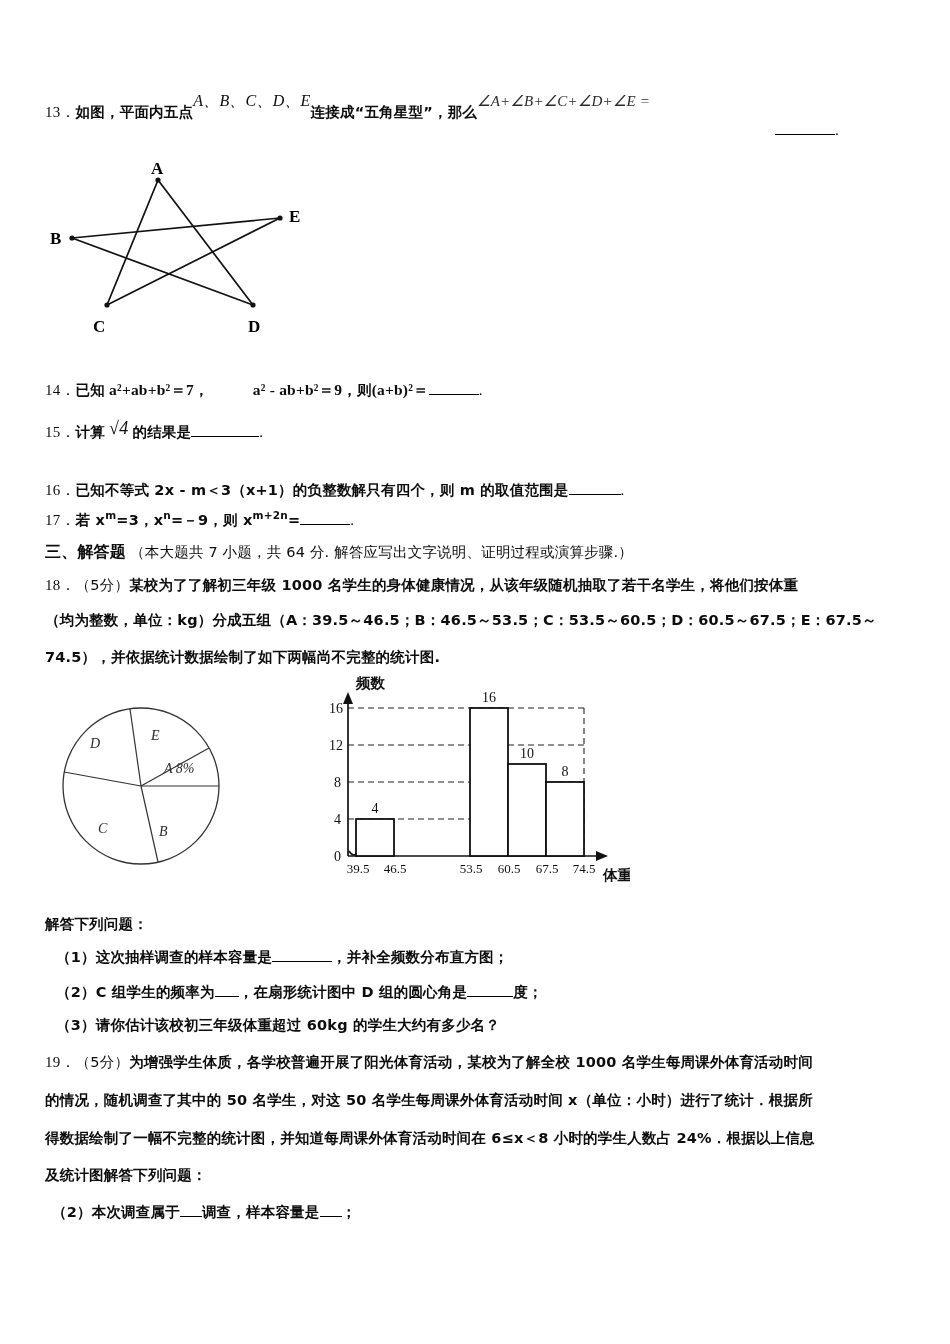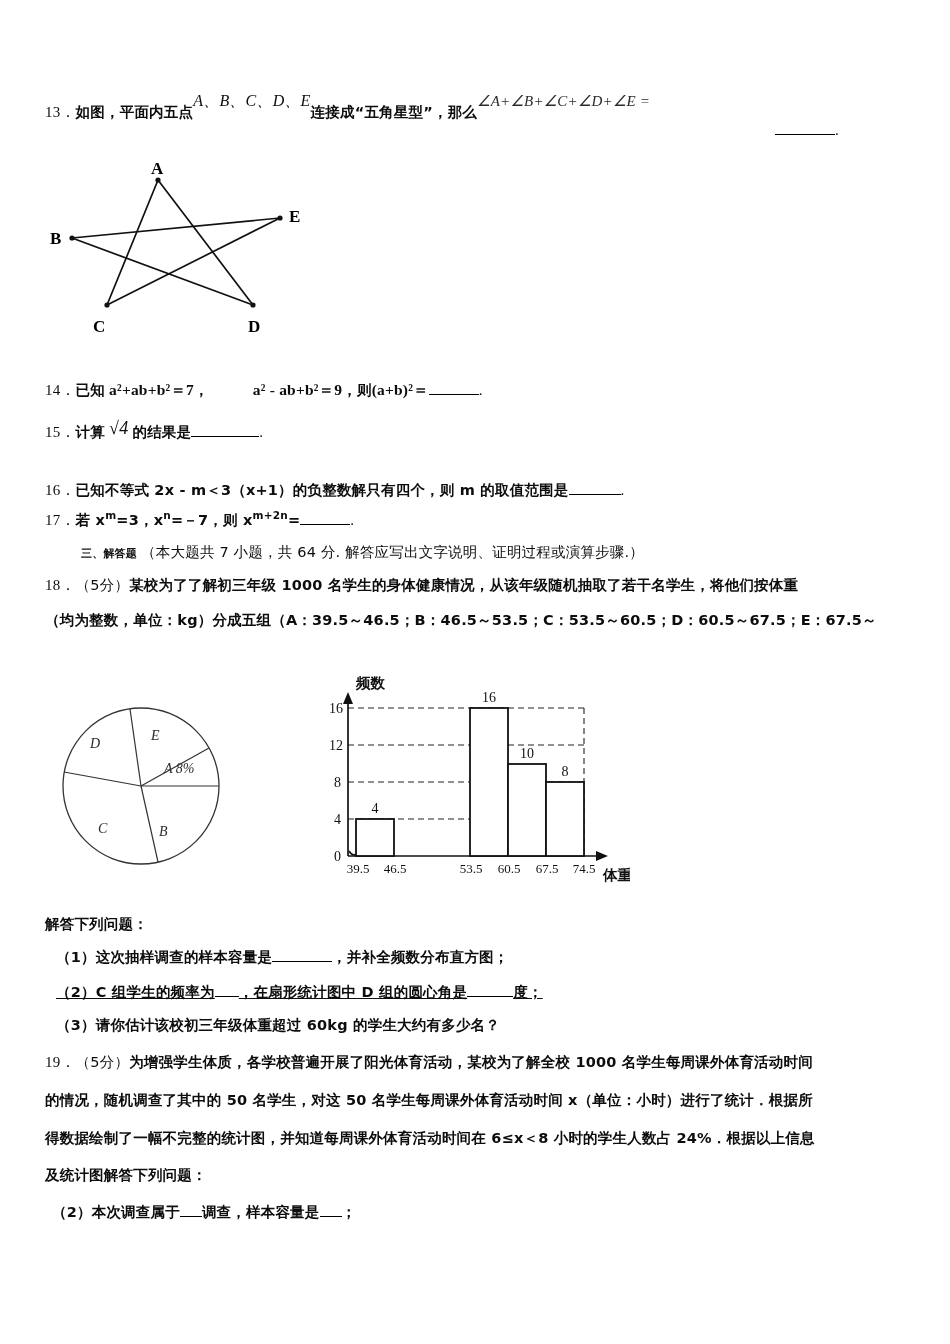--- a/index.html
+++ b/index.html
@@ -153,33 +153,36 @@
     <span class="qnum">15．</span><span class="cn">计算</span>
     <span style="font-family:'Liberation Serif',serif;font-size:18px;font-style:italic;position:relative;top:-3px;">√4</span>
     <span class="cn">的结果是</span><span class="blank" style="width:68px;height:1em;"></span><span class="qnum">.</span>
   </div>
 
   <div class="qline" style="top:478px; left:45px;">
     <span class="qnum">16．</span><span class="cn">已知不等式 2x - m＜3（x+1）的负整数解只有四个，则 m 的取值范围是</span><span class="blank" style="width:52px;height:1em;"></span><span class="qnum">.</span>
   </div>
 
   <div class="qline" style="top:508px; left:45px;">
-    <span class="qnum">17．</span><span class="cn">若 x</span><span class="cn sup">m</span><span class="cn">=3，x</span><span class="cn sup">n</span><span class="cn">=－7，则 x</span><span class="cn sup">m+2n</span><span class="cn">=</span><span class="blank" style="width:50px;height:1em;"></span><span class="qnum">.</span>
+    <span class="qnum">17．</span><span class="cn">若 x</span><span class="cn sup">m</span><span class="cn">=3，x</span><span class="cn sup">n</span><span class="cn">=－9，则 x</span><span class="cn sup">m+2n</span><span class="cn">=</span><span class="blank" style="width:50px;height:1em;"></span><span class="qnum">.</span>
   </div>
 
   <div class="qline" style="top:540px; left:45px;">
-    <span class="cn" style="font-size:11px;margin-left:36px;">三、解答题</span>
+    <span class="cn" style="font-size:16px;">三、解答题</span>
     <span class="cn-norm">（本大题共 7 小题，共 64 分. 解答应写出文字说明、证明过程或演算步骤.）</span>
   </div>
 
   <div class="qline" style="top:573px; left:45px;">
     <span class="qnum">18．</span><span class="cn-norm">（5分）</span><span class="cn">某校为了了解初三年级 1000 名学生的身体健康情况，从该年级随机抽取了若干名学生，将他们按体重</span>
   </div>
   <div class="qline" style="top:608px; left:45px;">
     <span class="cn">（均为整数，单位：kg）分成五组（A：39.5～46.5；B：46.5～53.5；C：53.5～60.5；D：60.5～67.5；E：67.5～</span>
+  </div>
+  <div class="qline" style="top:645px; left:45px;">
+    <span class="cn">74.5），并依据统计数据绘制了如下两幅尚不完整的统计图.</span>
   </div>
 
   <svg id="pie-figure" viewBox="0 0 190 185">
     <circle cx="95" cy="93" r="78" fill="#ffffff" stroke="#333" stroke-width="1.3"></circle>
 
     <g stroke="#333" stroke-width="1.2">
 
       <line x1="95" y1="93" x2="173" y2="93"></line>
 
       <line x1="95" y1="93" x2="163" y2="55"></line>
@@ -254,21 +257,21 @@
 
     <text x="303" y="212" font-size="14.5" fill="#111" font-family="DejaVu Sans, Liberation Sans, sans-serif" font-weight="700">体重 <tspan font-style="italic" font-family="Liberation Serif, serif">/kg</tspan></text>
   </svg>
 
   <div class="qline" style="top:912px; left:45px;">
     <span class="cn">解答下列问题：</span>
   </div>
   <div class="qline" style="top:945px; left:56px;">
     <span class="cn">（1）这次抽样调查的样本容量是</span><span class="blank" style="width:60px;height:1em;"></span><span class="cn">，并补全频数分布直方图；</span>
   </div>
-  <div class="qline" style="top:980px; left:56px;text-decoration:underline;">
+  <div class="qline" style="top:980px; left:56px;">
     <span class="cn">（2）C 组学生的频率为</span><span class="blank" style="width:24px;height:1em;"></span><span class="cn">，在扇形统计图中 D 组的圆心角是</span><span class="blank" style="width:46px;height:1em;"></span><span class="cn">度；</span>
   </div>
   <div class="qline" style="top:1013px; left:56px;">
     <span class="cn">（3）请你估计该校初三年级体重超过 60kg 的学生大约有多少名？</span>
   </div>
 
   <div class="qline" style="top:1050px; left:45px;">
     <span class="qnum">19．</span><span class="cn-norm">（5分）</span><span class="cn">为增强学生体质，各学校普遍开展了阳光体育活动，某校为了解全校 1000 名学生每周课外体育活动时间</span>
   </div>
   <div class="qline" style="top:1088px; left:45px;">

